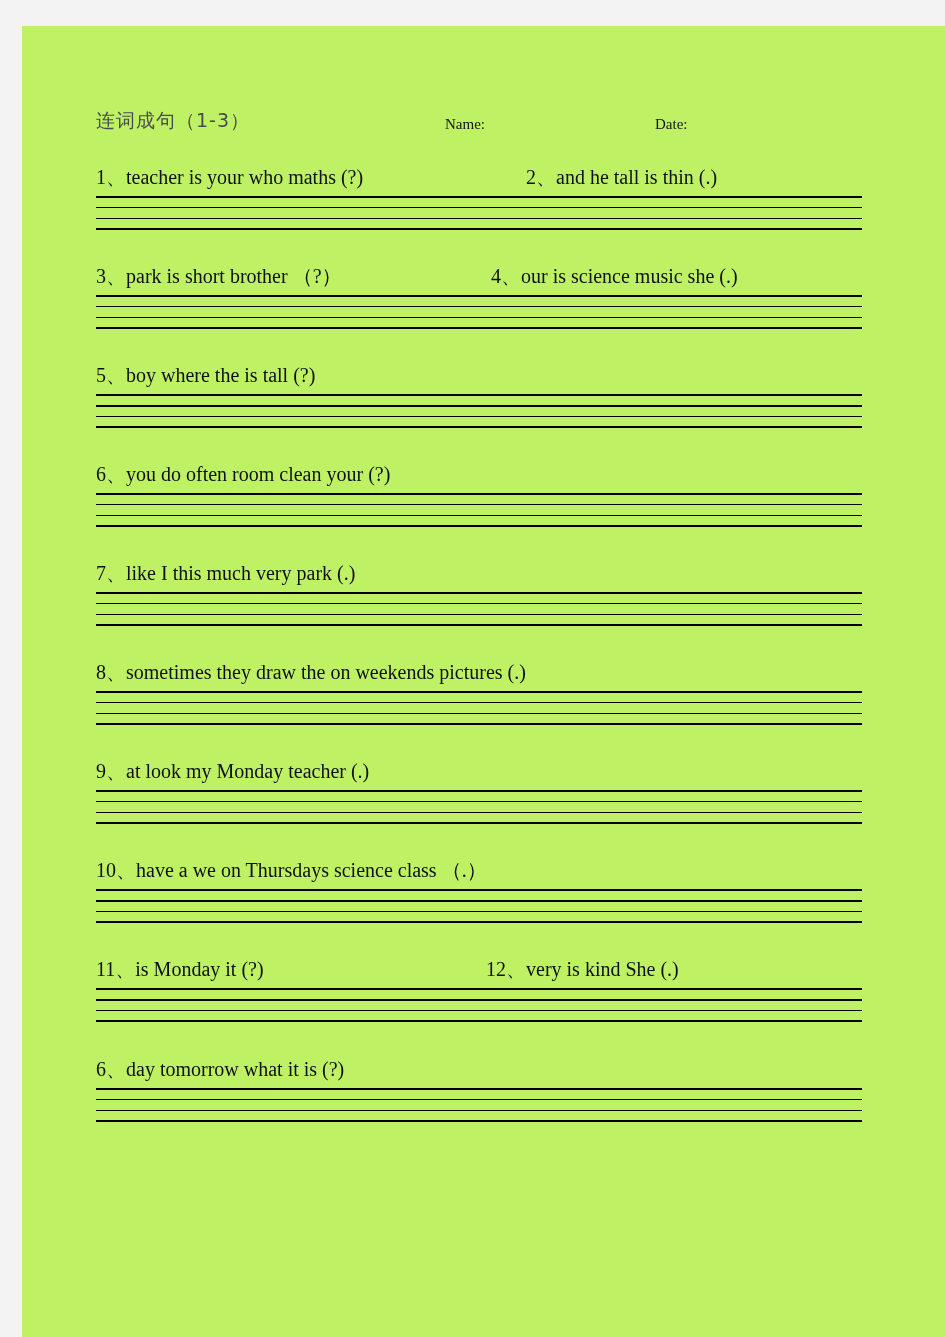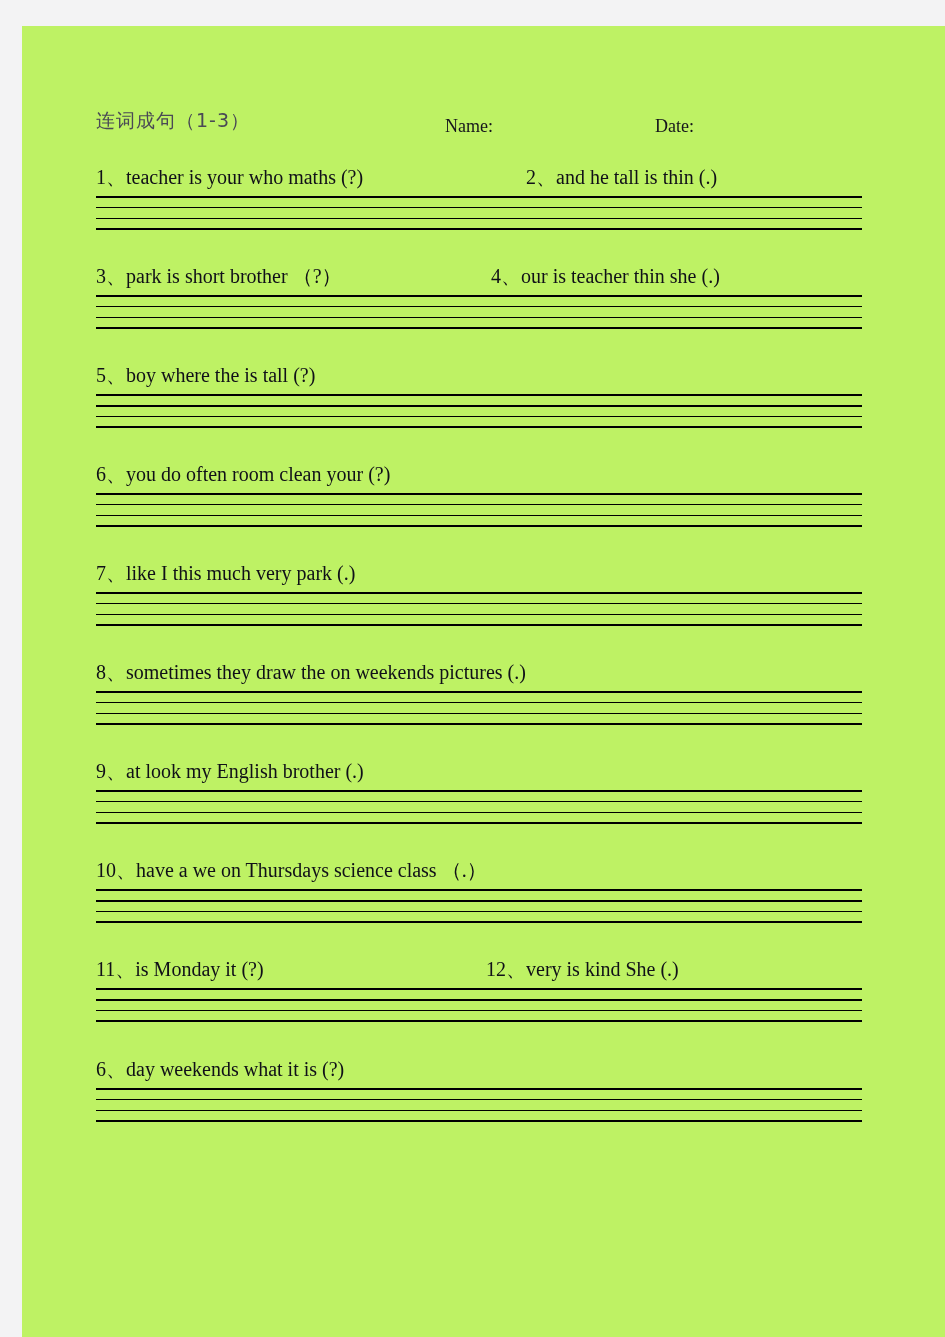--- a/index.html
+++ b/index.html
@@ -39,21 +39,21 @@
     top: 0;
     font-family: "DejaVu Sans", "Liberation Sans", sans-serif;
     font-size: 19px;
     color: #4a4a55;
     letter-spacing: 1px;
     white-space: nowrap;
   }
   .meta-label {
     position: absolute;
     top: 8px;
-    font-size: 18px;
+    font-size: 15px;
     color: #15151c;
     white-space: nowrap;
   }
   #name-label { left: 349px; }
   #date-label { left: 559px; }
 
   
   .qblock {
     position: absolute;
     left: 74px;
@@ -120,21 +120,21 @@
         <div class="ruling thin">
           <div class="rule r0"></div>
           <div class="rule r1"></div>
           <div class="rule r2"></div>
           <div class="rule r3"></div>
         </div>
       </div>
       <div class="qblock" style="top: 229px;">
         <div class="qline">
           <div class="qitem" style="left: 0px;"><span class="qnum">3、</span><span class="qwords">park   is   short   brother   （?）</span></div>
-          <div class="qitem" style="left: 395px;"><span class="qnum">4、</span><span class="qwords">our   is   teacher   thin   she (.)</span></div>
+          <div class="qitem" style="left: 395px;"><span class="qnum">4、</span><span class="qwords">our   is   science   music   she (.)</span></div>
         </div>
         <div class="ruling thin">
           <div class="rule r0"></div>
           <div class="rule r1"></div>
           <div class="rule r2"></div>
           <div class="rule r3"></div>
         </div>
       </div>
       <div class="qblock" style="top: 328px;">
         <div class="qline">
@@ -175,21 +175,21 @@
         </div>
         <div class="ruling thin">
           <div class="rule r0"></div>
           <div class="rule r1"></div>
           <div class="rule r2"></div>
           <div class="rule r3"></div>
         </div>
       </div>
       <div class="qblock" style="top: 724px;">
         <div class="qline">
-          <div class="qitem" style="left: 0px;"><span class="qnum">9、</span><span class="qwords">at   look   my   English   brother (.)</span></div>
+          <div class="qitem" style="left: 0px;"><span class="qnum">9、</span><span class="qwords">at   look   my   Monday   teacher (.)</span></div>
         </div>
         <div class="ruling thin">
           <div class="rule r0"></div>
           <div class="rule r1"></div>
           <div class="rule r2"></div>
           <div class="rule r3"></div>
         </div>
       </div>
       <div class="qblock" style="top: 823px;">
         <div class="qline">
@@ -209,21 +209,21 @@
         </div>
         <div class="ruling">
           <div class="rule r0"></div>
           <div class="rule r1"></div>
           <div class="rule r2"></div>
           <div class="rule r3"></div>
         </div>
       </div>
       <div class="qblock" style="top: 1022px;">
         <div class="qline">
-          <div class="qitem" style="left: 0px;"><span class="qnum">6、</span><span class="qwords">day   weekends   what   it   is (?)</span></div>
+          <div class="qitem" style="left: 0px;"><span class="qnum">6、</span><span class="qwords">day   tomorrow   what   it   is (?)</span></div>
         </div>
         <div class="ruling thin">
           <div class="rule r0"></div>
           <div class="rule r1"></div>
           <div class="rule r2"></div>
           <div class="rule r3"></div>
         </div>
       </div>
     </div>
 

